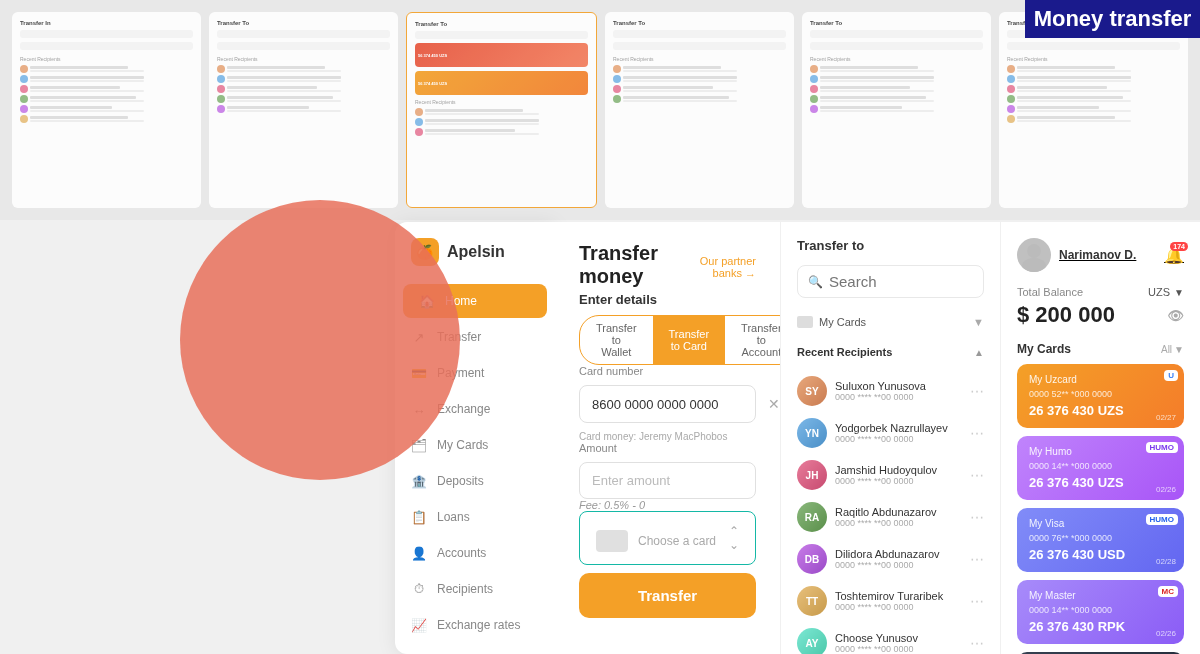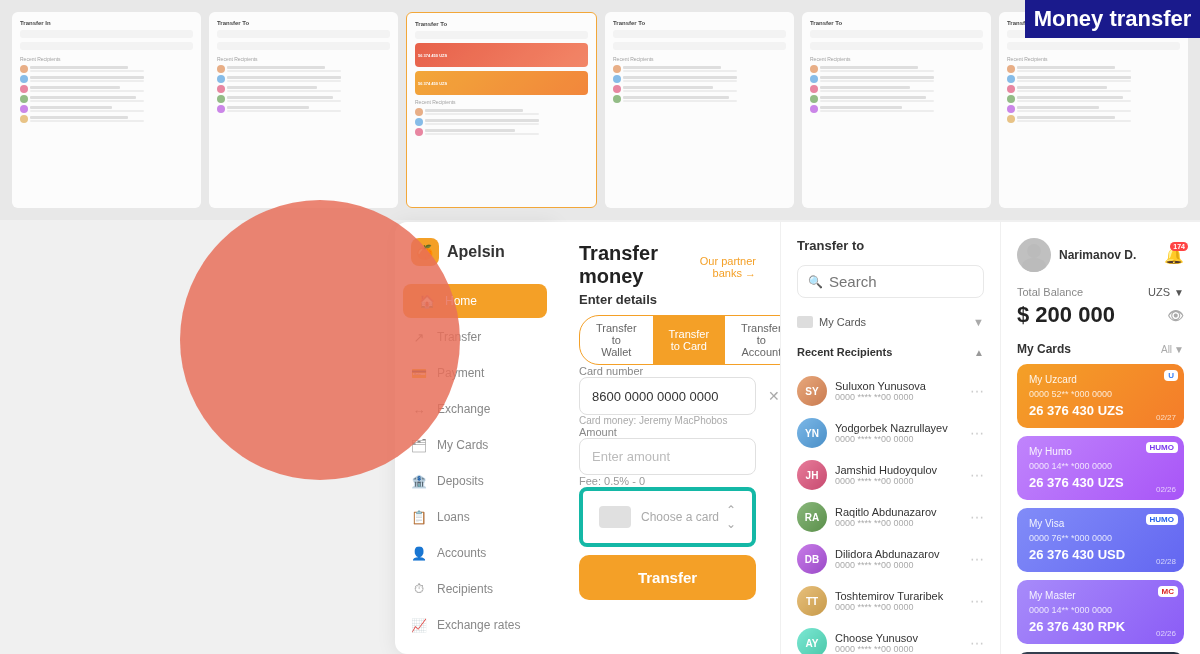--- a/index.html
+++ b/index.html
@@ -83,36 +83,36 @@
     .section-title { font-size: 13px; font-weight: 600; color: #333; margin-bottom: 8px; }
 
     
     .transfer-tabs { display: flex; gap: 0; border: 1.5px solid #f4a027; border-radius: 20px; overflow: hidden; width: fit-content; }
     .tab-btn {
       padding: 6px 16px; font-size: 11px; cursor: pointer; border: none; background: transparent; color: #666;
     }
     .tab-btn.active { background: #f4a027; color: white; }
 
     
-    .form-group { display: flex; flex-direction: column; gap: 0; }
+    .form-group { display: flex; flex-direction: column; gap: 8px; }
     .form-label { font-size: 11px; color: #888; }
     .form-input {
       border: 1px solid #e0e0e0; border-radius: 8px; padding: 10px 12px;
       font-size: 13px; color: #333; display: flex; align-items: center; justify-content: space-between;
       background: white;
     }
     .form-input input { border: none; outline: none; font-size: 13px; color: #333; flex: 1; background: transparent; }
     .form-hint { font-size: 10px; color: #aaa; }
-    .form-fee { font-size: 11px; color: #999; }
+    .form-fee { font-size: 11px; color: #999; font-style: italic; }
 
     .amount-input { border: 1px solid #e0e0e0; border-radius: 8px; padding: 10px 12px; color: #bbb; font-size: 13px; }
 
     .choose-card {
-      border: 4px solid #14b8a6; border-radius: 8px; padding: 12px 16px;
-      display: flex; align-items: center; justify-content: space-between; cursor: pointer;
+      border: 1px solid #14b8a6; border-radius: 8px; padding: 12px 16px;
+      display: flex; align-items: flex-end; justify-content: space-between; cursor: pointer;
     }
     .choose-card-left { display: flex; align-items: center; gap: 10px; }
     .card-icon-placeholder { width: 32px; height: 22px; background: #e0e0e0; border-radius: 4px; }
     .choose-card-text { color: #aaa; font-size: 12px; }
 
     .transfer-btn {
       background: #f4a027; color: white; border: none; border-radius: 10px;
       padding: 14px; font-size: 15px; font-weight: 600; cursor: pointer; width: 100%;
       margin-top: 8px;
     }
@@ -149,21 +149,21 @@
     .recipient-name { font-size: 11px; font-weight: 500; color: #333; white-space: nowrap; overflow: hidden; text-overflow: ellipsis; }
     .recipient-card { font-size: 9px; color: #aaa; }
     .recipient-more { color: #ccc; font-size: 14px; cursor: pointer; flex-shrink: 0; }
 
     
     .right-panel {
       width: 200px; background: white; border-left: 1px solid #f0f0f0;
       padding: 16px; display: flex; flex-direction: column; gap: 14px; flex-shrink: 0;
       overflow-y: auto;
     }
-    .user-row { display: flex; align-items: center; justify-content: space-between; }
+    .user-row { display: flex; align-items: center; justify-content: space-between; text-decoration: underline; }
     .user-info { display: flex; align-items: center; gap: 8px; }
     .user-avatar { width: 34px; height: 34px; border-radius: 50%; background: #c0c0c0; display: flex; align-items: center; justify-content: center; overflow: hidden; }
     .user-name { font-size: 12px; font-weight: 600; color: #333; }
     .notif-btn { position: relative; cursor: pointer; }
     .notif-icon { font-size: 16px; color: #555; }
     .notif-badge { position: absolute; top: -4px; right: -4px; background: #f44; color: white; font-size: 7px; border-radius: 6px; padding: 1px 3px; font-weight: 700; }
 
     .balance-section { }
     .balance-label { font-size: 11px; color: #888; display: flex; align-items: center; justify-content: space-between; }
     .balance-currency { display: flex; align-items: center; gap: 4px; font-size: 11px; color: #555; }

